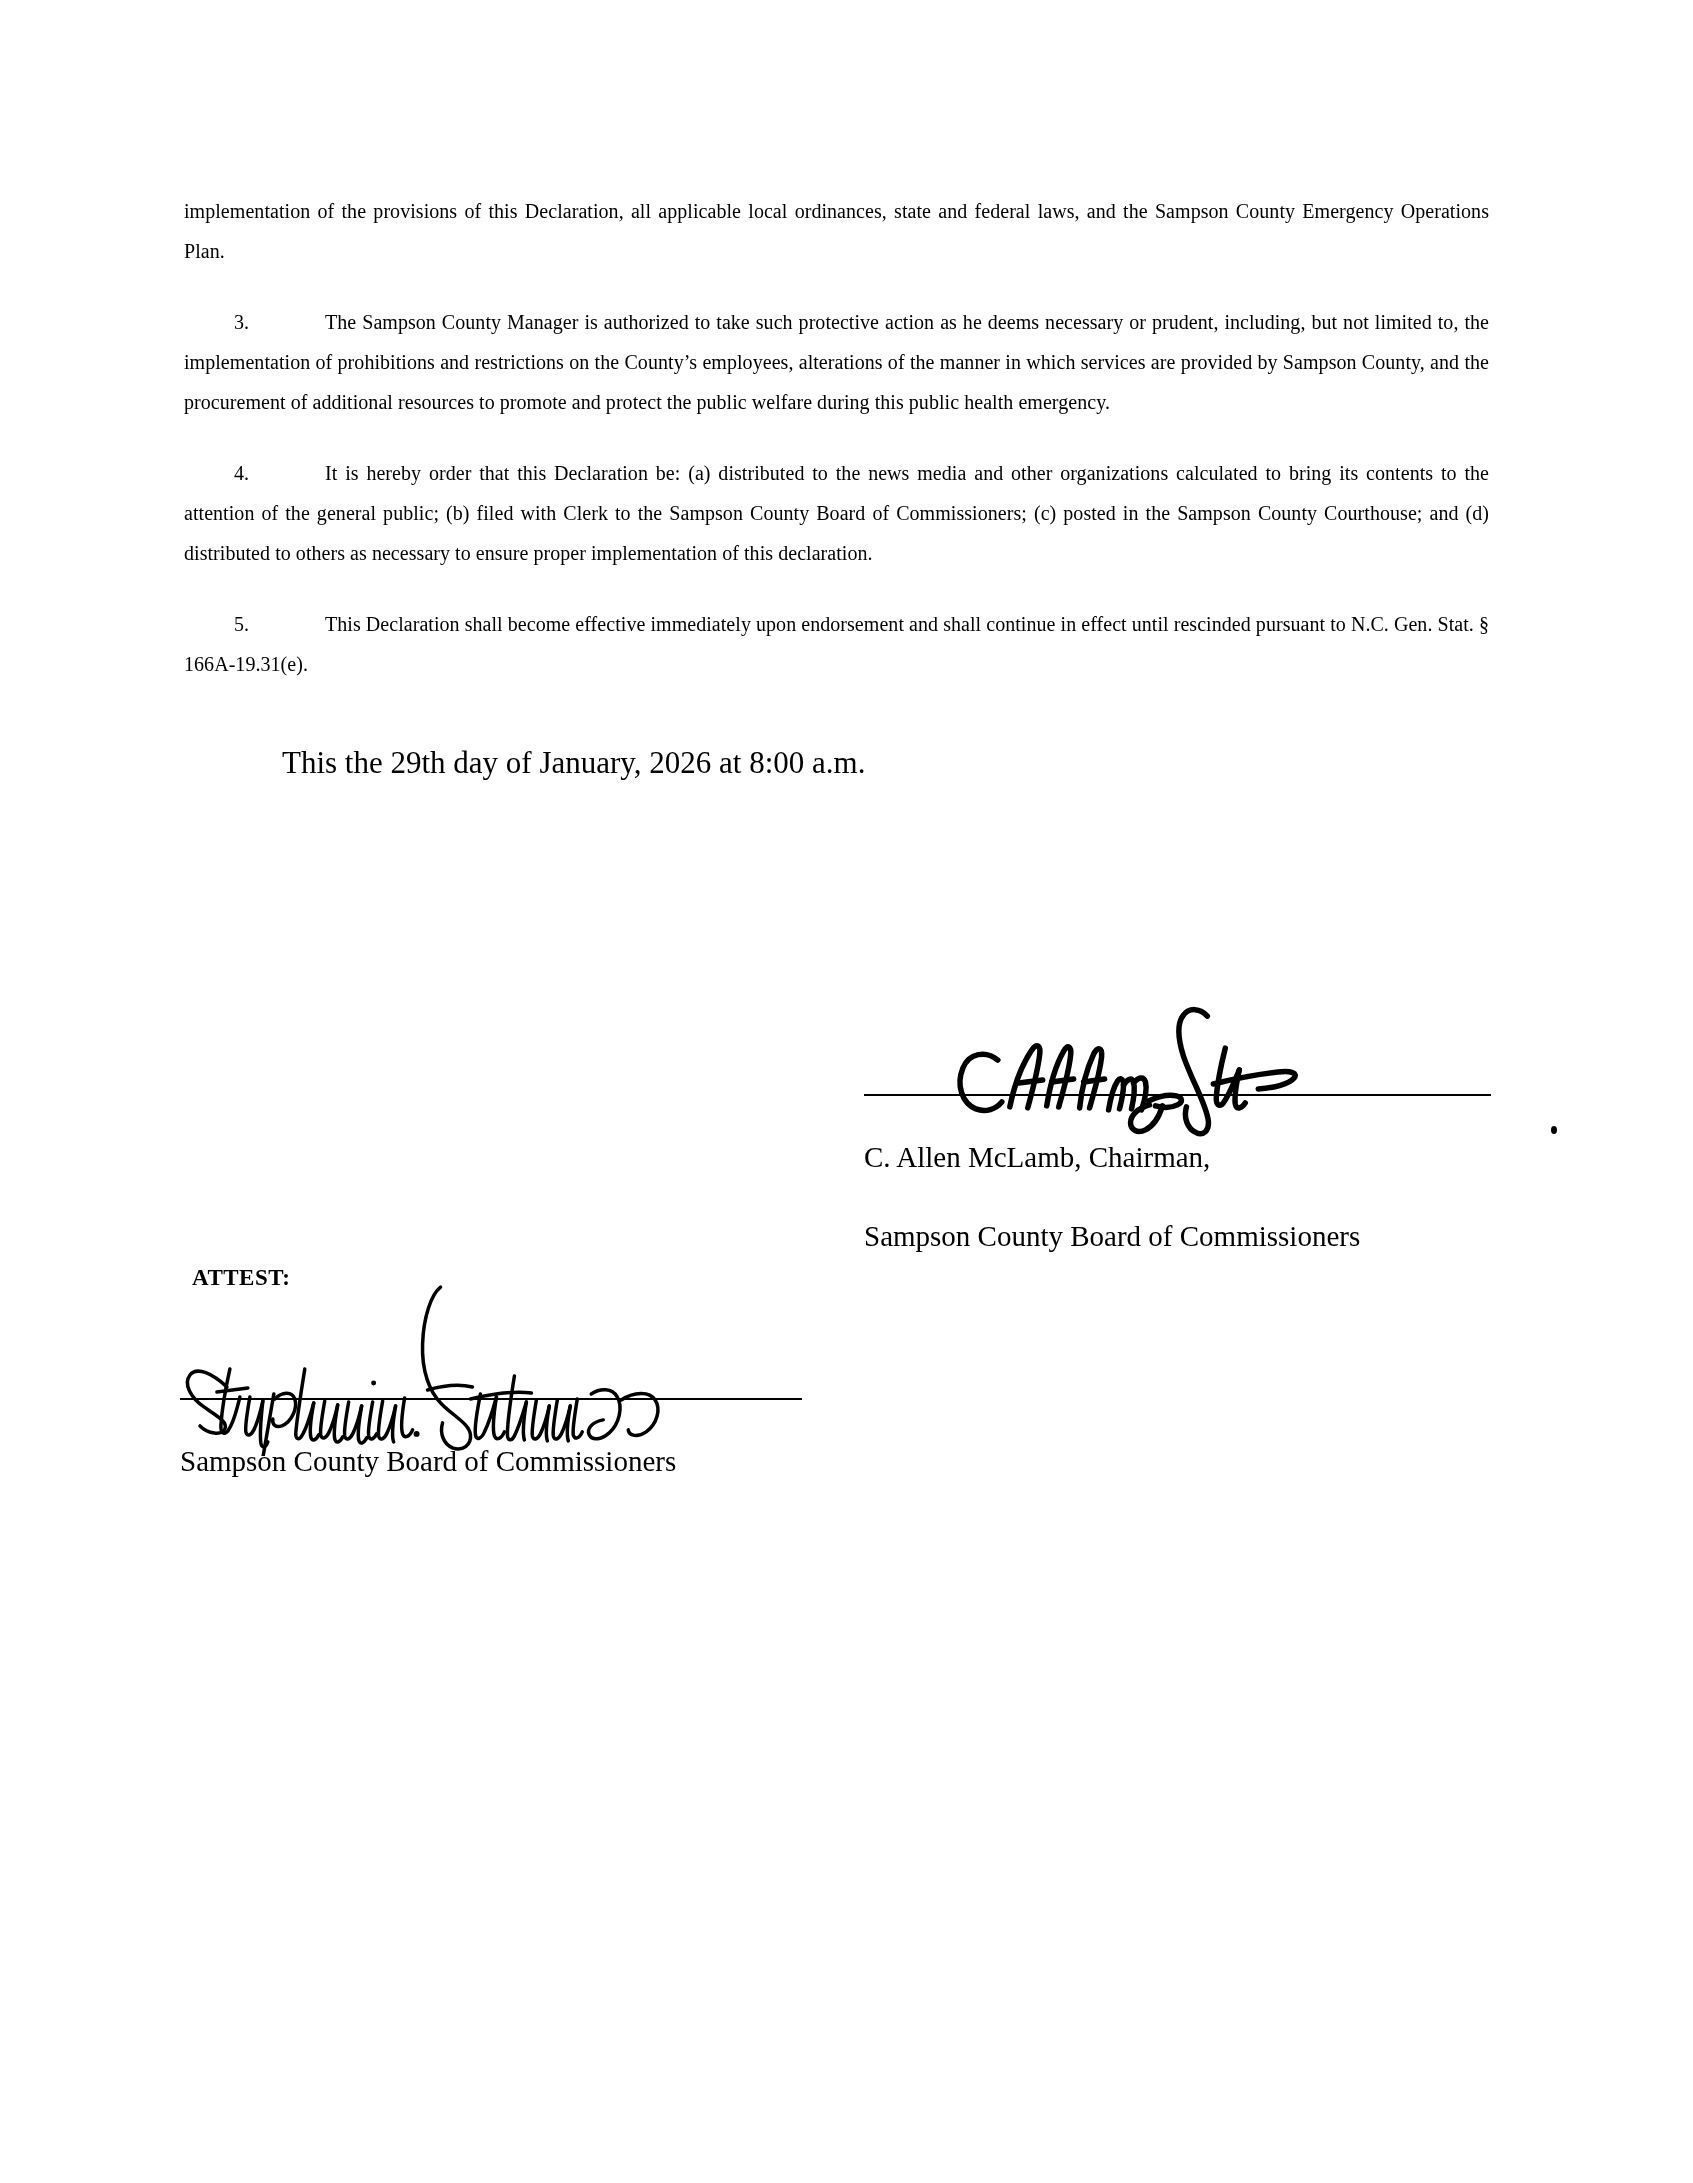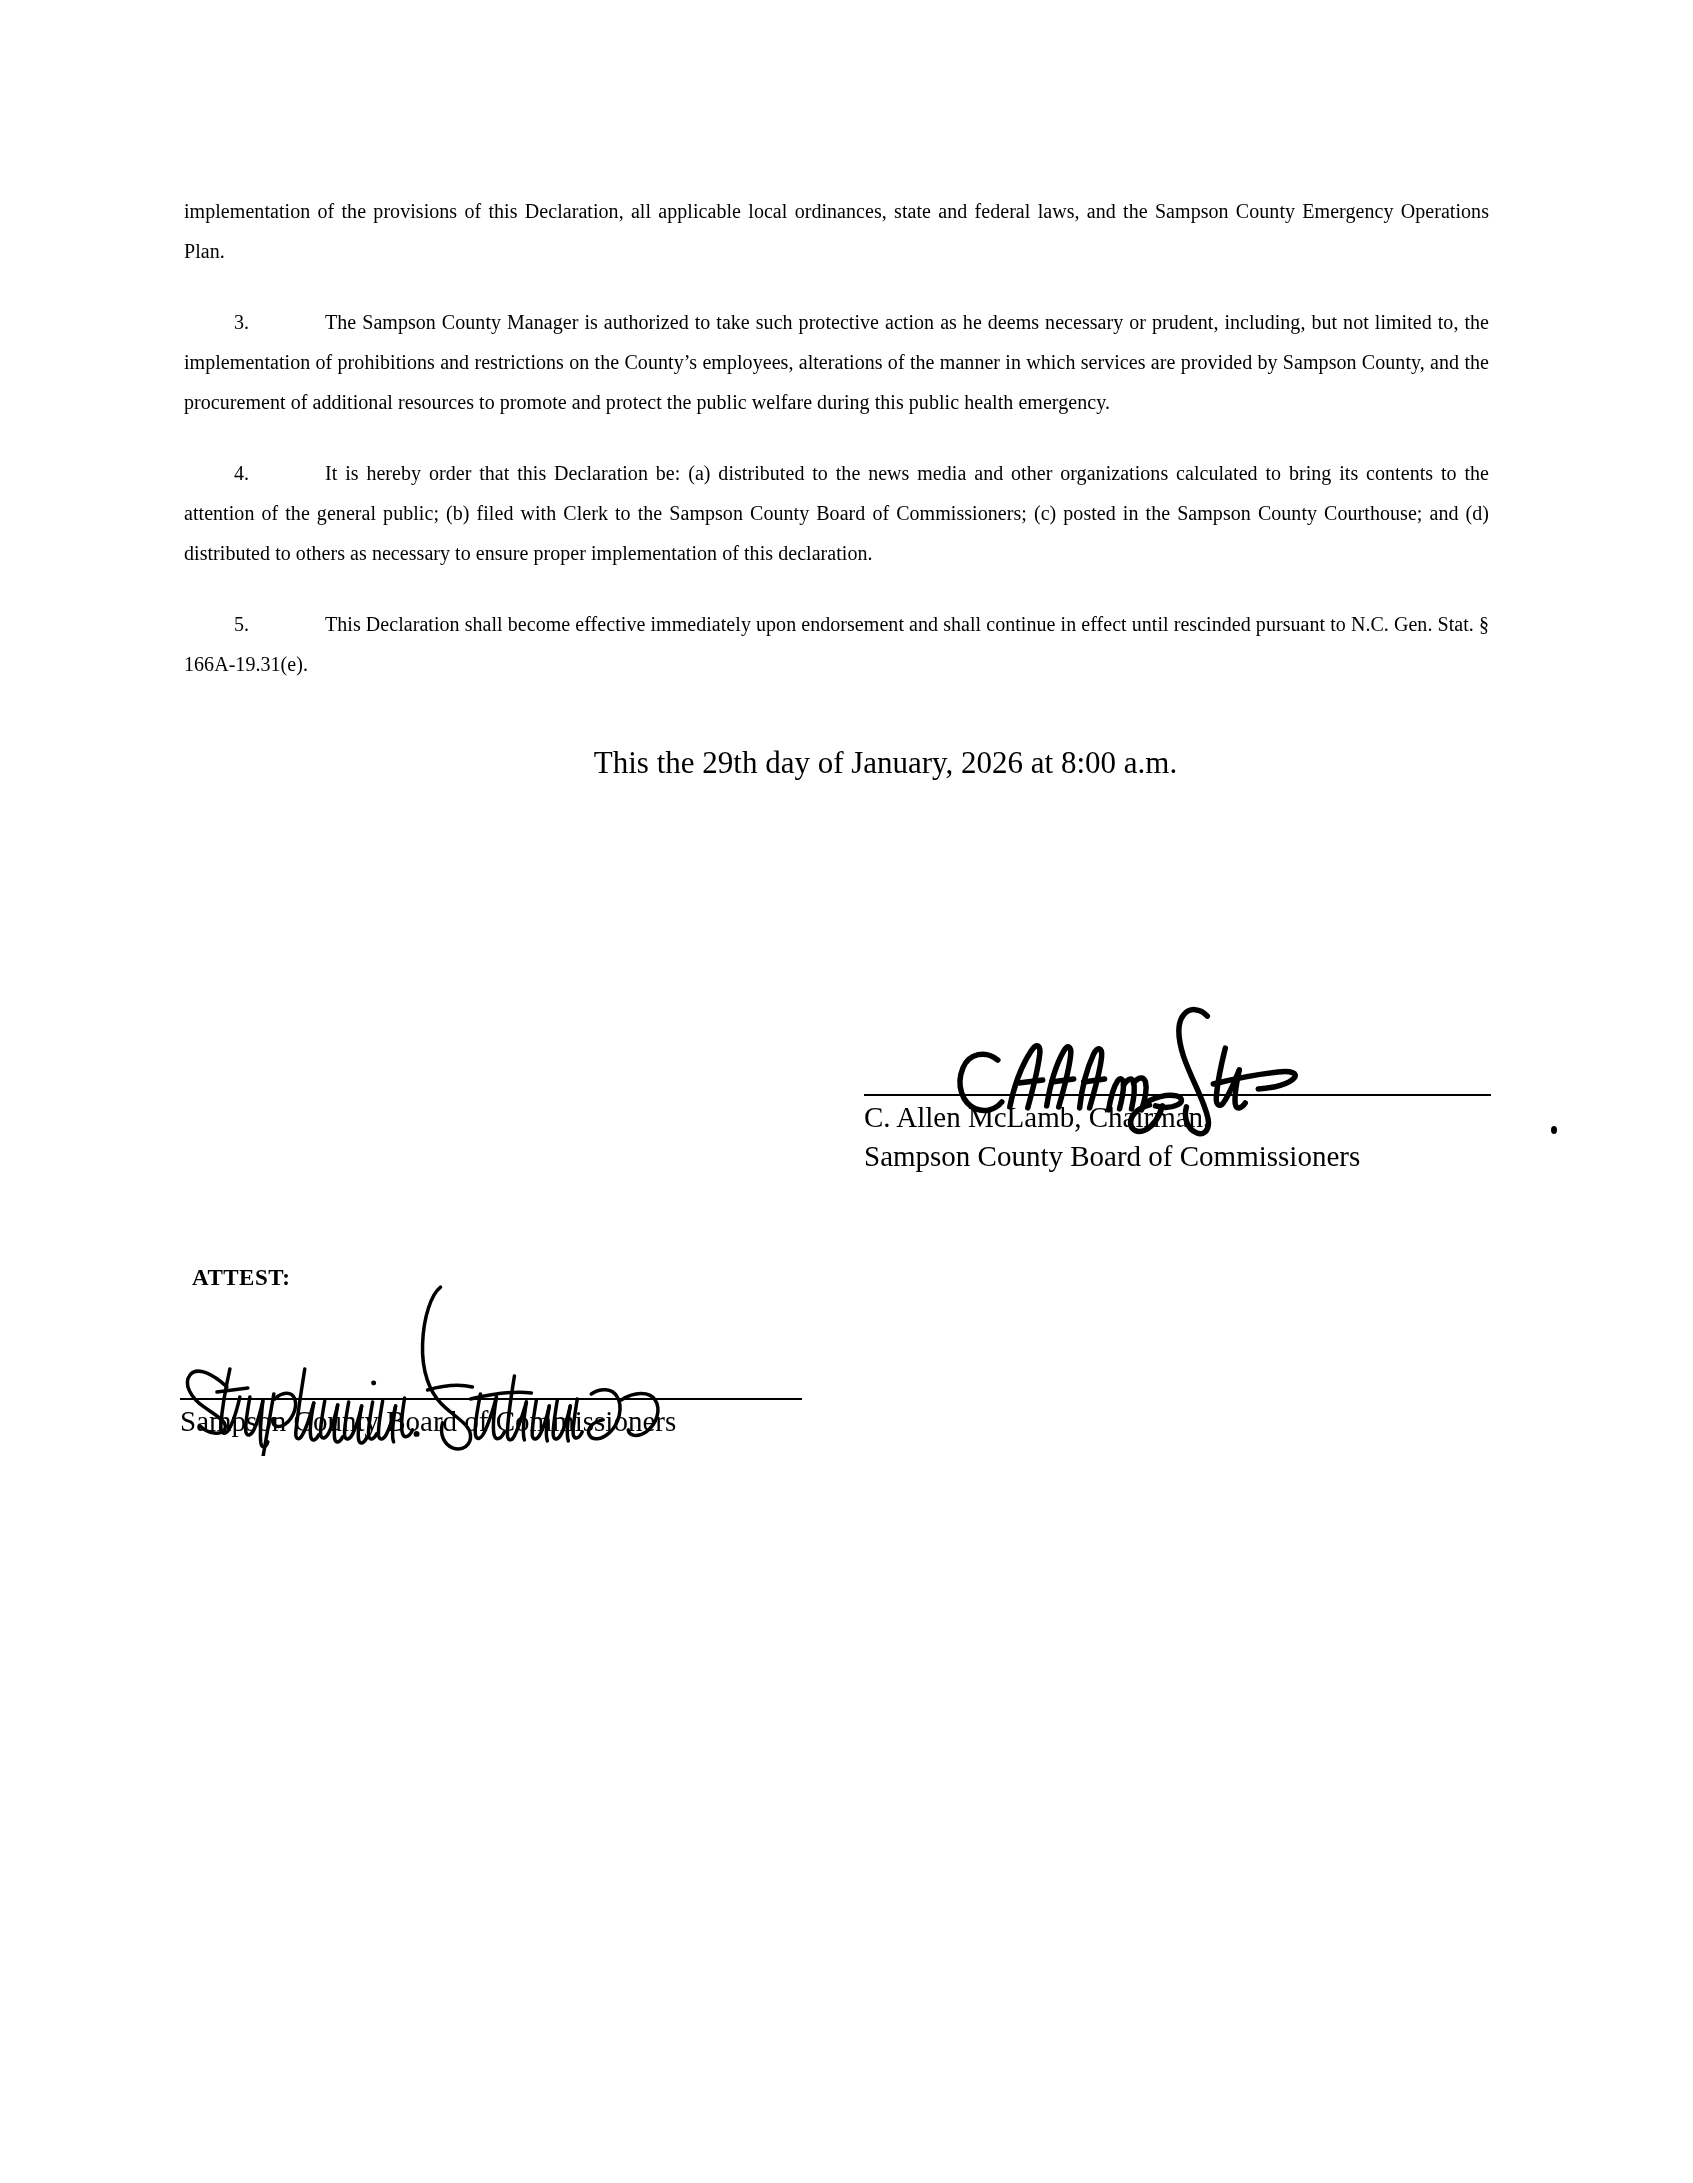--- a/index.html
+++ b/index.html
@@ -41,21 +41,21 @@
   }
   .tabgap {
     display: inline-block;
     width: 41px;
   }
   .dateline {
     font-size: 31px;
     line-height: 40px;
     margin: 59px 0 4px 0;
     padding-left: 98px;
-    text-align: center;
+    text-align: left;
   }
 
   
   .sig-block-chair {
     position: absolute;
     left: 864px;
     top: 1094px;
     width: 627px;
   }
   .sig-block-clerk {
@@ -67,20 +67,21 @@
   .sig-rule {
     border-bottom: 2.5px solid #000;
     height: 0;
     width: 100%;
   }
   .sig-name {
     font-size: 29px;
     line-height: 36px;
     white-space: nowrap;
     padding-top: 3px;
+    margin-top: 40px;
   }
   .attest {
     position: absolute;
     left: 192px;
     top: 1259px;
     font-size: 23px;
     font-weight: bold;
     line-height: 38px;
     letter-spacing: 0.5px;
   }

